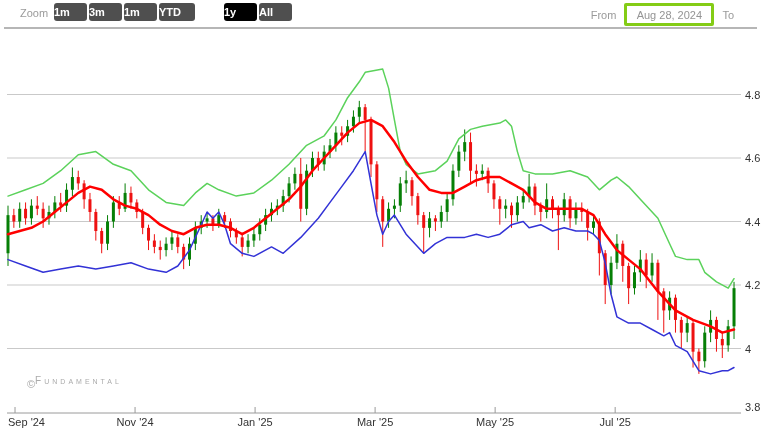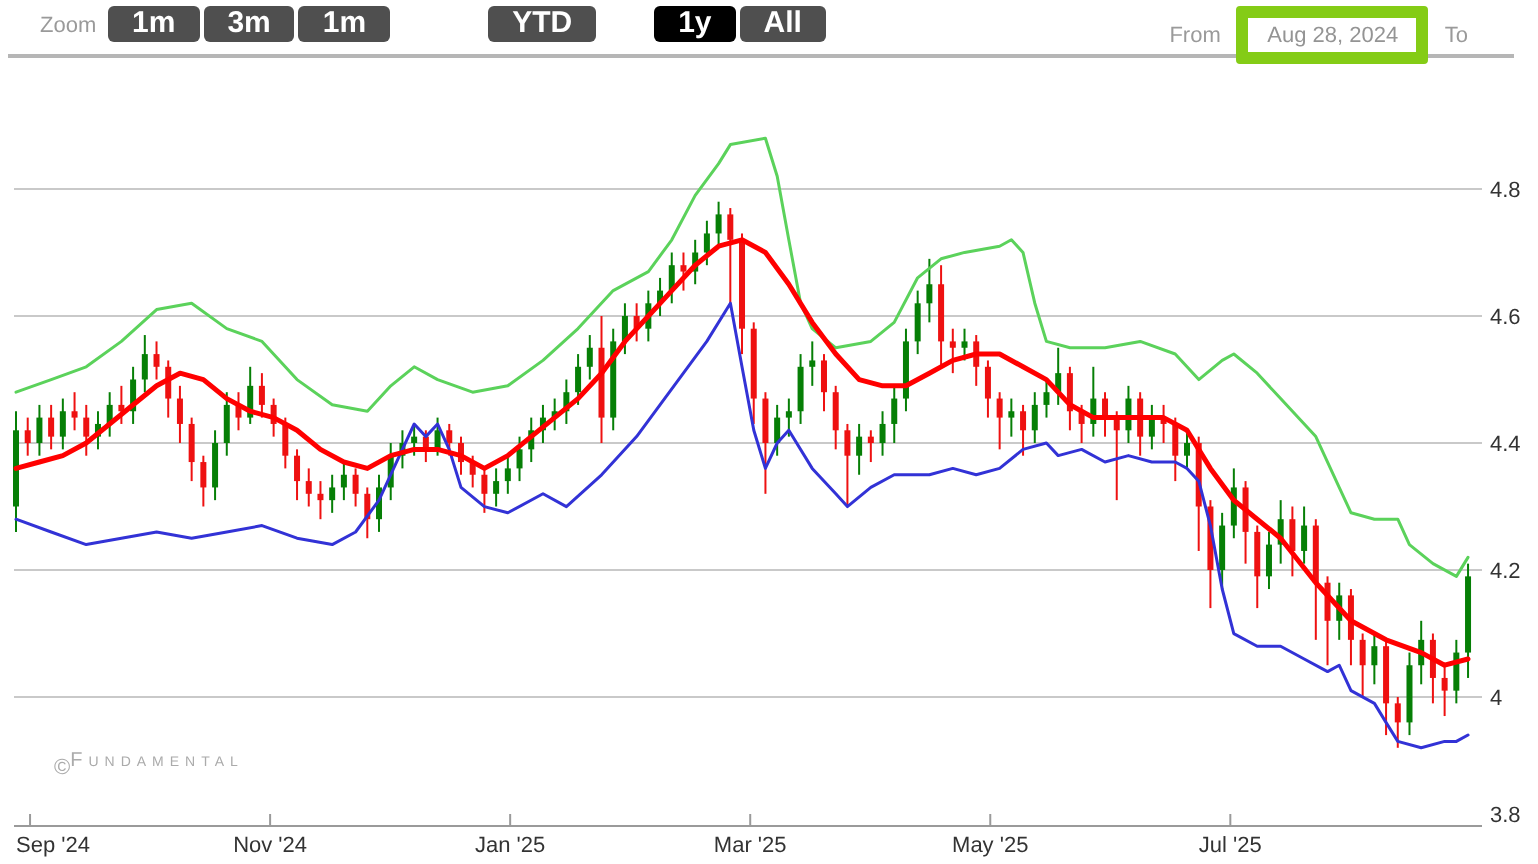--- a/index.html
+++ b/index.html
@@ -4,26 +4,26 @@
 <style>
   html,body{margin:0;padding:0;background:#fff;}
   .screen{position:relative;width:769px;height:432px;background:#ffffff;overflow:hidden;
           font-family:"Liberation Sans",sans-serif;-webkit-font-smoothing:antialiased;}
   .chart-svg{position:absolute;left:0;top:0;}
   
   .toolbar{position:absolute;left:12px;top:0;width:769px;height:28px;}
   .zoom-label{position:absolute;left:8px;top:7px;font-size:11px;color:#9a9a9a;}
   .range-buttons{position:absolute;left:42px;top:3px;display:flex;gap:2px;}
   .range-btn{border:none;border-radius:3px;background:var(--btn-bg,#4f4f4f);color:#fff;
-             font-family:"Liberation Sans",sans-serif;font-size:15px;font-weight:700;
-             padding:3px 12px;min-width:33px;text-align:left;cursor:pointer;line-height:12px;}
+             font-family:"Liberation Sans",sans-serif;font-size:11px;font-weight:700;
+             padding:3px 0;min-width:33px;text-align:left;cursor:pointer;line-height:12px;}
   .range-btn.selected{background:var(--btn-sel-bg,#000);margin-left:27px;}
   .date-group{position:absolute;right:39px;top:3px;display:flex;align-items:center;}
   .date-label{font-size:11px;color:#9a9a9a;margin:0 8px;}
-  .date-input{width:84px;height:15px;border:6px solid #84cc16;border-radius:2px;background:#fff;
+  .date-input{width:84px;height:15px;border:3px solid #84cc16;border-radius:2px;background:#fff;
               color:#949494;font-family:"Liberation Sans",sans-serif;font-size:11px;
               text-align:center;padding:1px 0;}
   
   .watermark{position:absolute;left:27px;top:374px;color:#ababab;line-height:14px;pointer-events:none;}
   .wm-row{display:flex;align-items:flex-start;}
   .wm-copy{font-size:11px;margin-top:3px;}
   .wm-main{font-variant:small-caps;font-size:10px;letter-spacing:3px;}
   .wm-sub{font-variant:small-caps;font-size:15px;letter-spacing:3px;margin-left:12px;margin-top:-3px;}
 </style>
 </head>
@@ -313,21 +313,21 @@
       <polyline points="8.0,259.6 25.6,266.0 43.1,272.3 60.7,269.1 78.3,266.0 95.8,269.1 113.4,266.0 131.0,262.8 148.5,269.1 166.1,272.3 177.8,266.0 189.5,250.1 201.2,224.7 207.1,212.0 212.9,218.3 218.8,212.0 224.6,224.7 230.5,243.7 242.2,253.3 253.9,256.4 271.5,246.9 283.2,253.3 300.8,237.4 318.3,218.3 330.0,202.4 341.7,186.6 353.4,170.7 365.2,151.6 371.0,183.4 376.9,215.1 382.7,234.2 388.6,221.5 394.4,215.1 406.1,234.2 417.9,246.9 423.7,253.3 435.4,243.7 447.1,237.4 464.7,237.4 476.4,234.2 488.1,237.4 499.8,234.2 511.5,224.7 523.2,221.5 529.1,227.8 540.8,224.7 552.5,231.0 564.2,227.8 575.9,231.0 587.6,231.0 593.5,234.2 599.4,240.6 605.2,262.8 611.1,294.5 616.9,316.8 628.6,323.1 640.3,323.1 652.1,329.5 663.8,335.8 669.6,332.6 675.5,345.3 687.2,351.7 693.0,361.2 698.9,370.7 710.6,373.9 722.3,370.7 728.2,370.7 734.0,367.5" fill="none" stroke="#3232d6" stroke-width="1.5" stroke-linejoin="round" stroke-linecap="round"></polyline>
       <polyline points="8.0,234.2 19.7,231.0 31.4,227.8 43.1,221.5 54.8,212.0 66.6,202.4 78.3,192.9 90.0,186.6 101.7,189.8 113.4,199.3 125.1,205.6 136.8,208.8 148.5,215.1 160.2,224.7 171.9,231.0 183.7,234.2 195.4,227.8 207.1,224.7 218.8,224.7 230.5,227.8 242.2,234.2 253.9,227.8 265.6,218.3 277.3,208.8 289.0,199.3 300.8,186.6 312.5,170.7 324.2,158.0 335.9,145.3 347.6,132.6 359.3,123.1 371.0,119.9 382.7,126.2 394.4,142.1 406.1,161.2 417.9,177.0 429.6,189.8 441.3,192.9 453.0,192.9 464.7,186.6 476.4,180.2 488.1,177.0 499.8,177.0 511.5,183.4 523.2,189.8 535.0,202.4 546.7,208.8 564.2,208.8 581.8,208.8 593.5,215.1 605.2,234.2 616.9,250.1 628.6,259.6 640.3,269.1 657.9,291.4 675.5,310.4 693.0,319.9 710.6,326.3 722.3,332.6 734.0,329.5" fill="none" stroke="#ff0000" stroke-width="2.5" stroke-linejoin="round" stroke-linecap="round"></polyline>
     </svg>
 
   <div class="toolbar">
     <span class="zoom-label">Zoom</span>
     <div class="range-buttons" id="range-buttons">
         <button class="range-btn">1m</button>
         <button class="range-btn">3m</button>
         <button class="range-btn">1m</button>
-        <button class="range-btn" style="min-width: 36px; margin-left: 47px;">YTD</button>
+        <button class="range-btn" style="min-width: 36px;">YTD</button>
         <button class="range-btn selected">1y</button>
         <button class="range-btn">All</button>
       </div>
     <div class="date-group">
       <span class="date-label">From</span>
       <input class="date-input" type="text" readonly="" value="Aug 28, 2024" style="">
       <span class="date-label">To</span>
     </div>
   </div>
 

